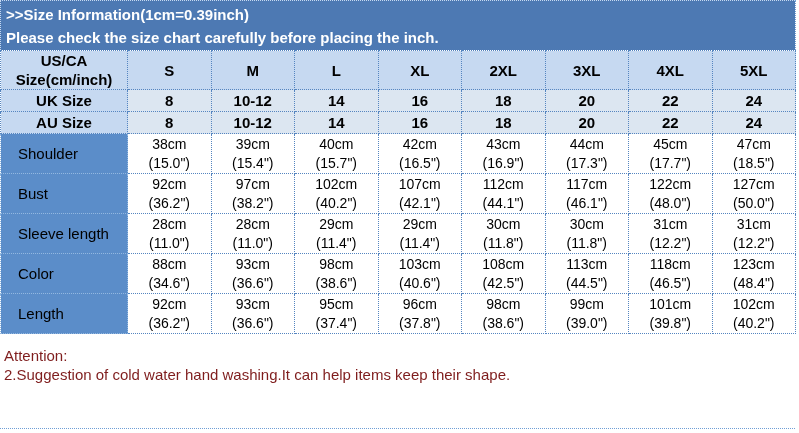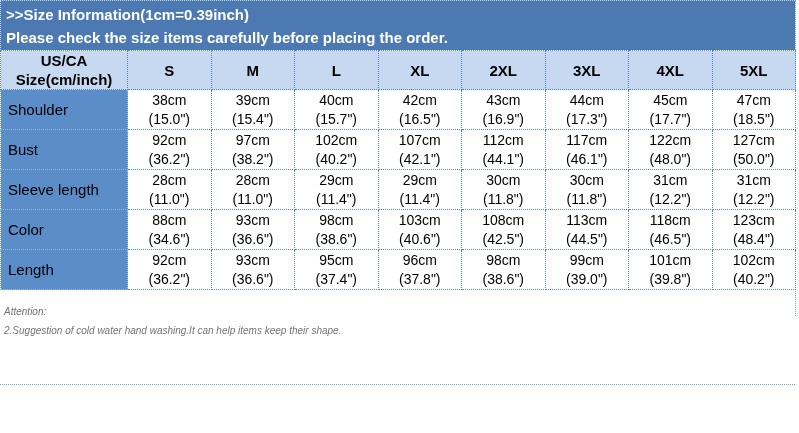--- a/index.html
+++ b/index.html
@@ -27,40 +27,40 @@
     background:#c6d9f1;font-size:15px;font-weight:bold;
     height:38px;line-height:19px;
   }
   th.corner{line-height:19px;}
   th.conv-label{
     background:#c6d9f1;font-size:15px;font-weight:bold;height:21px;
   }
   td.conv-val{background:#dce6f1;font-size:15px;font-weight:bold;height:21px;}
   th.meas-label{
     background:#5b8dc9;font-size:15px;font-weight:normal;
-    text-align:left;padding-left:7px;height:39px;
+    text-align:left;padding-left:17px;height:39px;
     border-color:#93b8e0;
   }
   td.meas-val{background:#fff;font-size:14px;line-height:19px;height:39px;color:#000000;}
   
   .attention{
     box-sizing:border-box;height:95px;margin-top:0;
-    padding:12px 8px 0 4px;font-size:10px;line-height:19px;
-    border-bottom:1px dotted #6f9ed6;color:#737373;font-style:italic;
+    padding:12px 8px 0 4px;font-size:15px;line-height:19px;
+    border-bottom:1px dotted #6f9ed6;color:#7f1d1d;
   }
   .attention div{white-space:normal;}
 </style>
 </head>
 <body>
 
 <div class="page">
 
   <header class="banner">
     <div>&gt;&gt;Size Information(1cm=0.39inch)</div>
-    <div>Please check the size items carefully before placing the order.</div>
+    <div>Please check the size chart carefully before placing the inch.</div>
   </header>
 
   <table class="size-table">
     <colgroup>
       <col class="col-label">
       <col>
         <col>
         <col>
         <col>
         <col>
@@ -79,20 +79,42 @@
           <th>L</th>
           <th>XL</th>
           <th>2XL</th>
           <th>3XL</th>
           <th>4XL</th>
           <th>5XL</th>
         </tr>
       </thead>
     <tbody>
         <tr>
+          <th class="conv-label">UK Size</th>
+          <td class="conv-val">8</td>
+          <td class="conv-val">10-12</td>
+          <td class="conv-val">14</td>
+          <td class="conv-val">16</td>
+          <td class="conv-val">18</td>
+          <td class="conv-val">20</td>
+          <td class="conv-val">22</td>
+          <td class="conv-val">24</td>
+        </tr>
+        <tr>
+          <th class="conv-label">AU Size</th>
+          <td class="conv-val">8</td>
+          <td class="conv-val">10-12</td>
+          <td class="conv-val">14</td>
+          <td class="conv-val">16</td>
+          <td class="conv-val">18</td>
+          <td class="conv-val">20</td>
+          <td class="conv-val">22</td>
+          <td class="conv-val">24</td>
+        </tr>
+        <tr>
           <th class="meas-label">Shoulder</th>
           <td class="meas-val">
             <div>38cm</div>
             <div>(15.0")</div>
           </td>
           <td class="meas-val">
             <div>39cm</div>
             <div>(15.4")</div>
           </td>
           <td class="meas-val">

